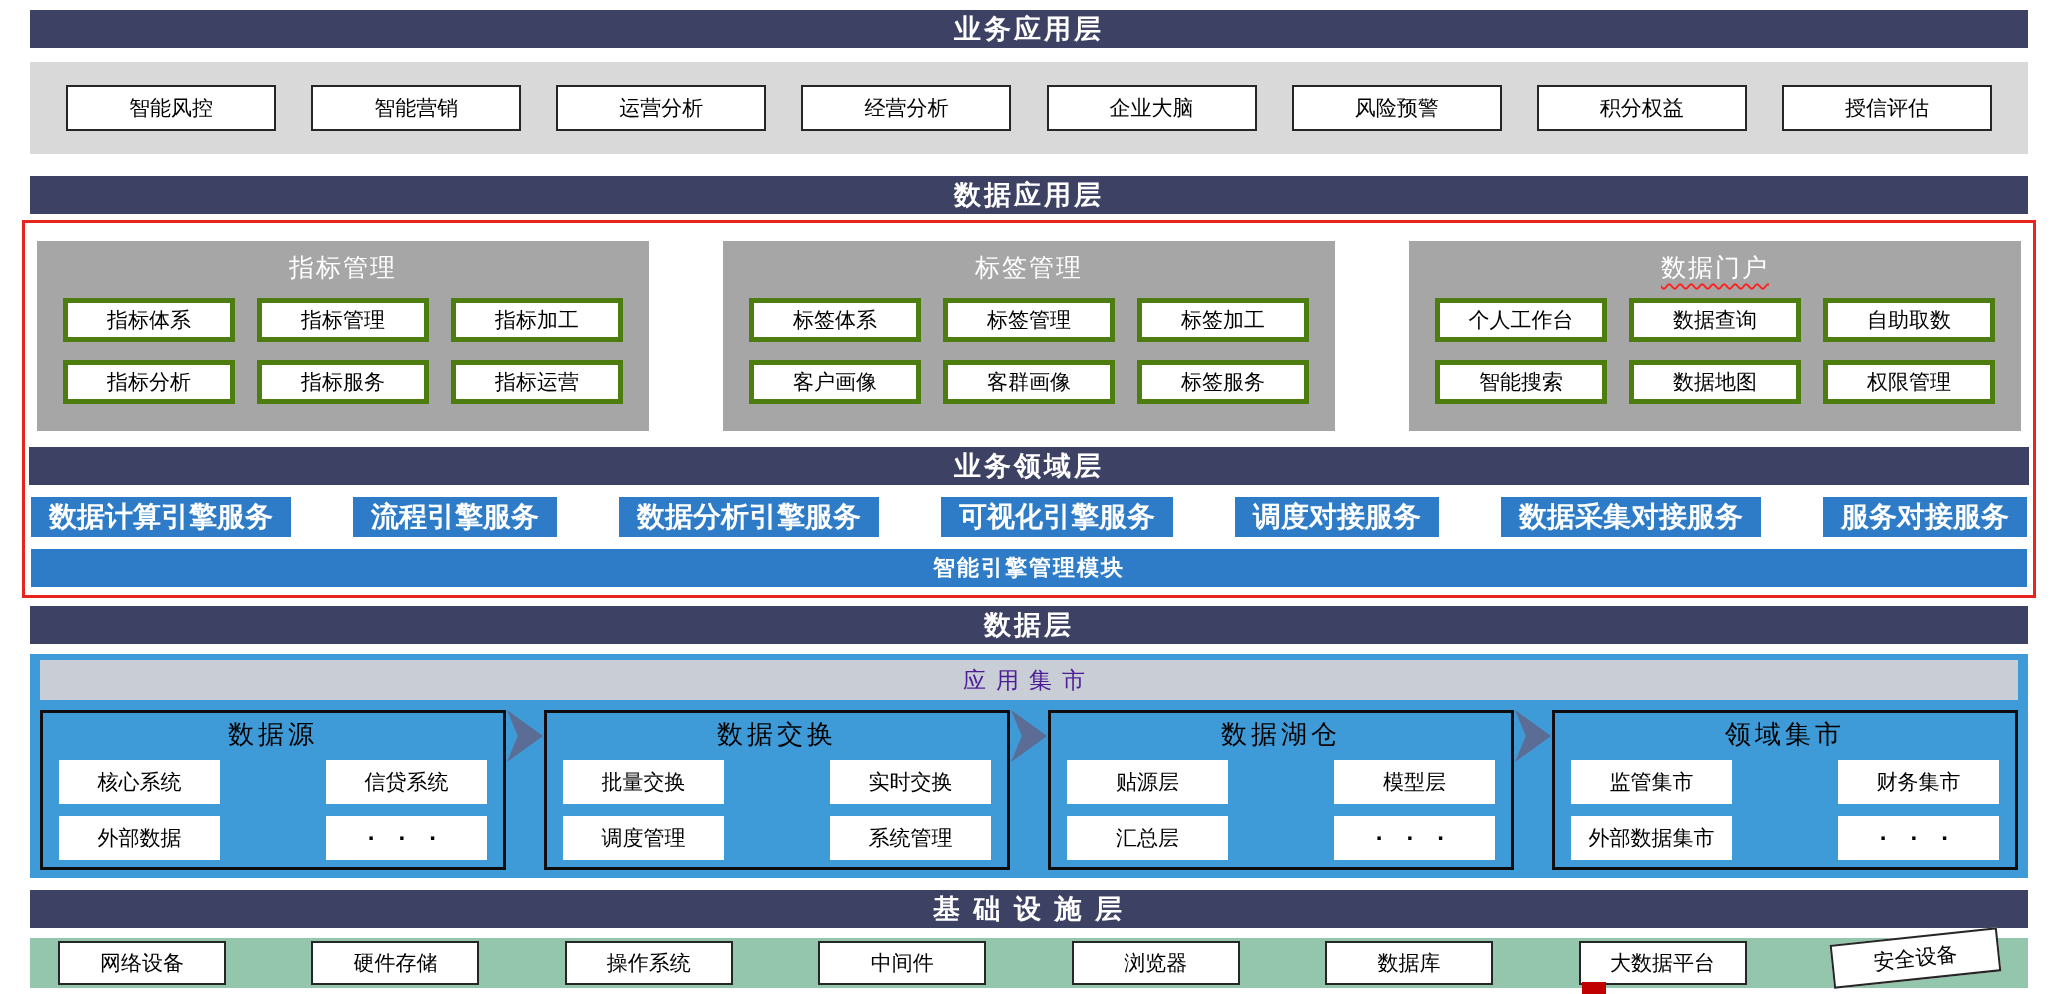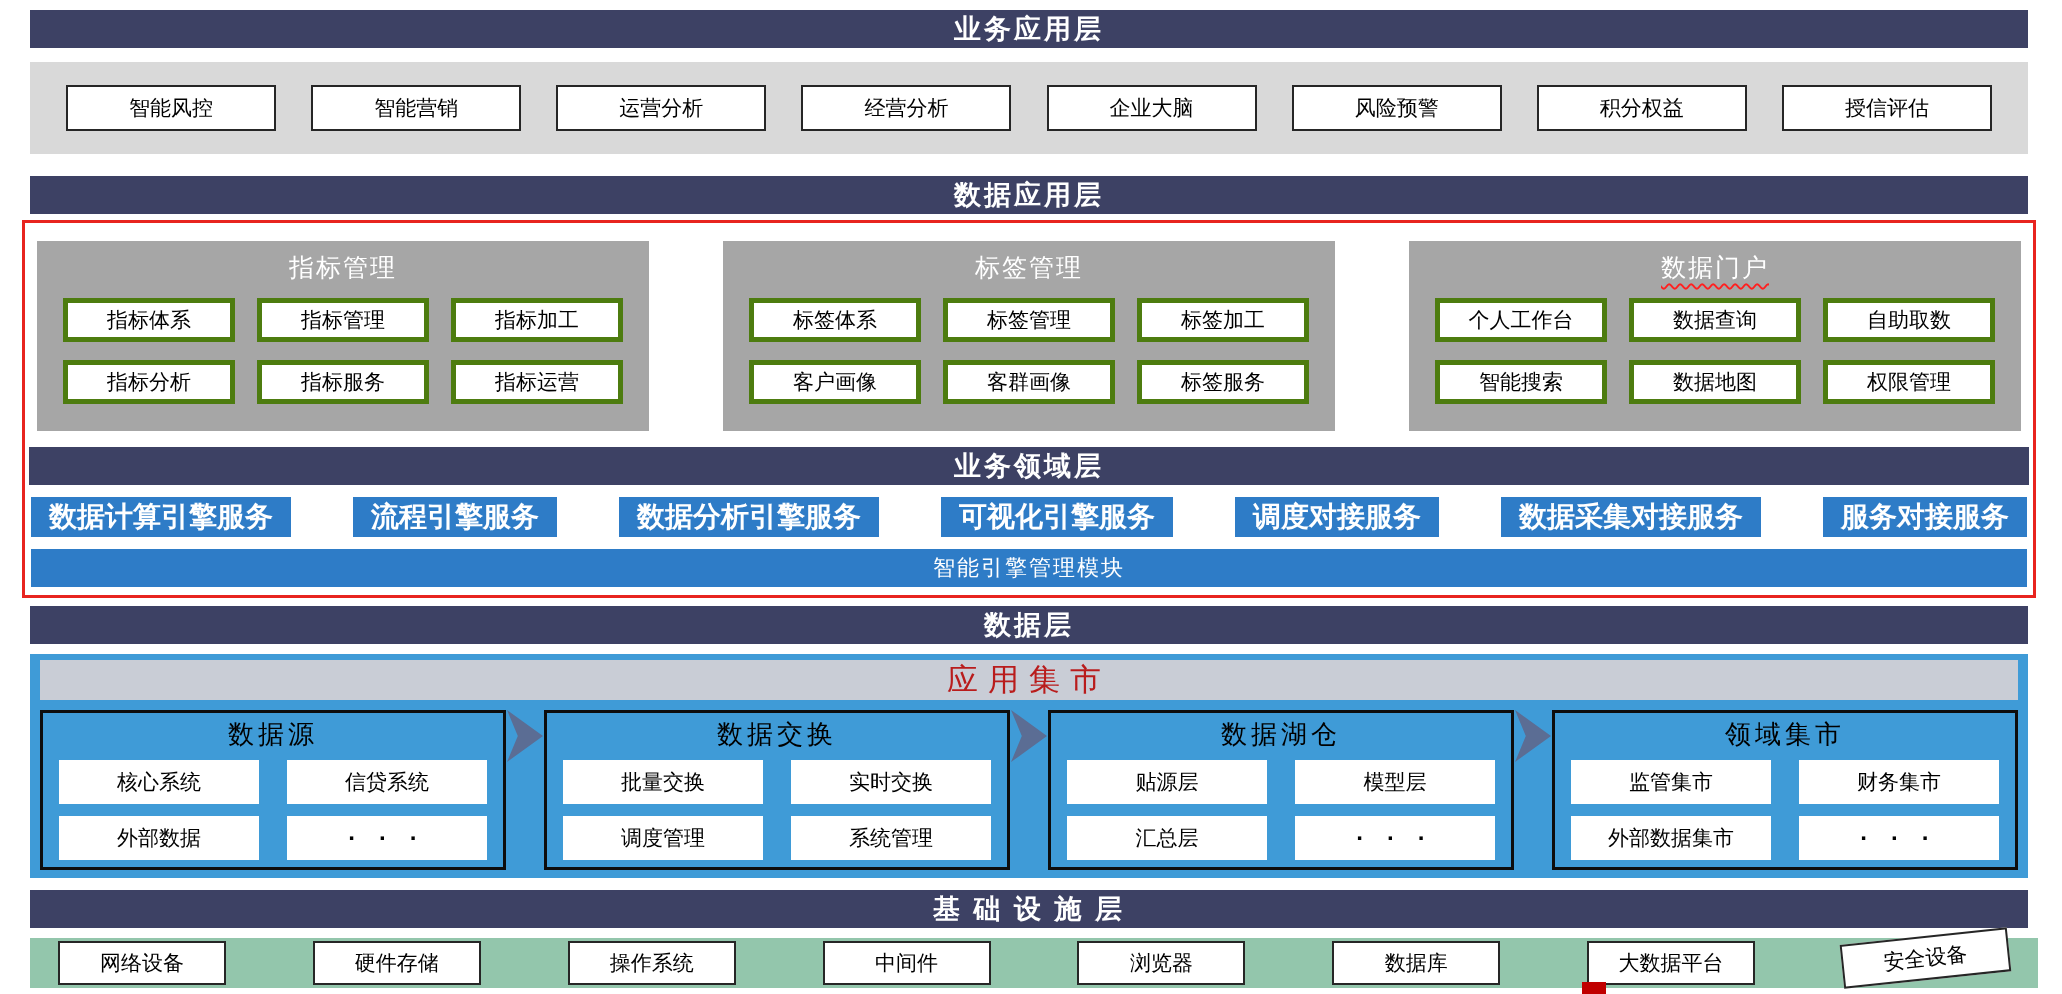--- a/index.html
+++ b/index.html
@@ -115,43 +115,43 @@
     display: flex;
     align-items: center;
     justify-content: center;
     white-space: nowrap;
   }
   .engine-bar {
     height: 38px;
     margin: 12px 2px 2px 2px;
     background: #2e7cc7;
     color: #ffffff;
-    font-weight: normal;
+    font-weight: bold;
     font-size: 22px;
     display: flex;
     align-items: center;
     justify-content: center;
     letter-spacing: 2px;
   }
 
   .bar4 { margin-top: 8px; }
 
   
   .mart-area {
     height: 224px;
     margin: 10px 34px 0 30px;
     background: #3f9bd7;
     padding: 6px 10px 0 10px;
   }
   .mart-header {
     height: 40px;
     background: #c9cdd6;
-    color: #b91c1c;
+    color: #4c1d95;
     font-family: "Liberation Serif", serif;
-    font-size: 31px;
+    font-size: 23px;
     letter-spacing: 10px;
     display: flex;
     align-items: center;
     justify-content: center;
   }
   .mart-row {
     display: flex;
     align-items: flex-start;
     justify-content: space-between;
     margin-top: 10px;
@@ -170,21 +170,21 @@
     color: #000000;
     margin-bottom: 8px;
   }
   .mart-grid {
     display: flex;
     flex-wrap: wrap;
     justify-content: space-between;
     row-gap: 12px;
   }
   .mart-grid .wbox {
-    width: 200px;
+    width: 161px;
     height: 44px;
     border: none;
   }
   .dots {
     font-size: 24px;
     font-weight: bold;
     letter-spacing: 8px;
   }
   .flow-arrow {
     width: 36px;
@@ -192,21 +192,21 @@
     background: #5b6d94;
     clip-path: polygon(0 0, 100% 50%, 0 100%, 30% 50%);
     flex: none;
   }
 
   .bar5 { margin-top: 12px; }
 
   
   .infra-band {
     height: 50px;
-    margin: 10px 24px 0 30px;
+    margin: 10px 34px 0 30px;
     background: #93c6ac;
     display: flex;
     align-items: center;
     justify-content: space-between;
     padding: 0 28px;
     gap: 45px;
   }
   .infra-band .wbox {
     width: 168px;
     height: 44px;

